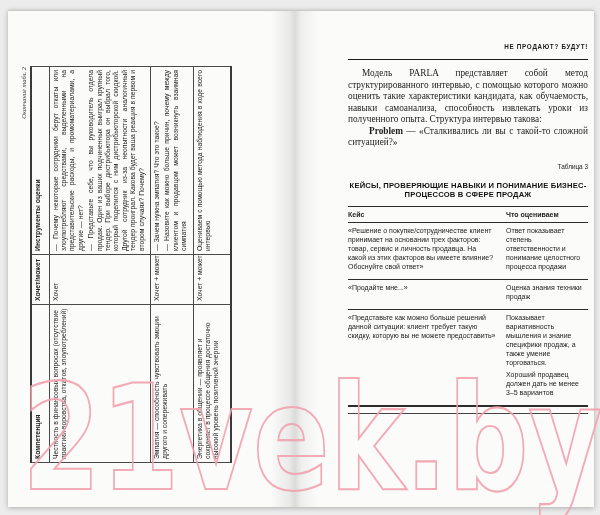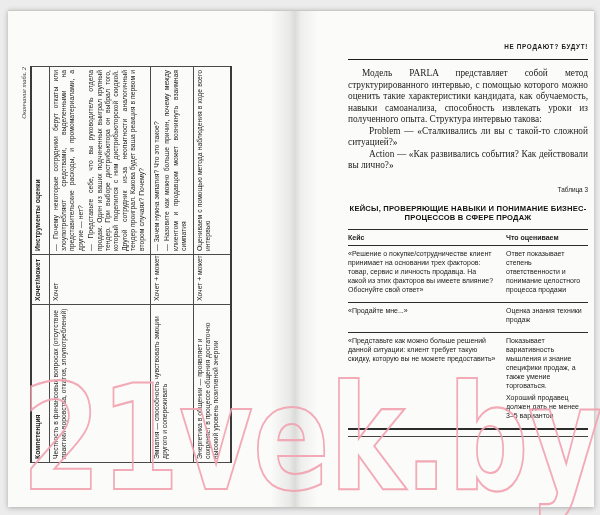--- a/index.html
+++ b/index.html
@@ -32,21 +32,21 @@
   td.comp{text-align:justify;}
 
   
   .rp-col{position:absolute;left:62px;top:31px;width:240px;z-index:1;}
   .running-head{font-size:6.3px;font-weight:600;letter-spacing:.7px;color:#1c1c1c;
                 text-align:right;line-height:10px;}
   .head-rule{margin-top:7px;border-top:1.6px solid #1c1c1c;height:0;}
   .body{margin-top:8px;font-family:"Liberation Serif",serif;font-size:9.3px;
         line-height:11.5px;color:#1d1d1d;}
   .body p{margin:0;text-indent:14px;text-align:justify;}
-  .body .term{font-weight:400;padding-left:7px;}
+  .body .term{font-weight:700;padding-left:7px;}
   .tbl-label{margin-top:14px;font-size:6.4px;color:#222;text-align:right;}
   .tbl-title{margin-top:11px;font-size:7.6px;font-weight:bold;color:#111;
              text-align:center;line-height:9.5px;letter-spacing:.2px;}
   table.rtable{border-collapse:collapse;table-layout:fixed;width:240px;margin-top:6px;
                font-size:7px;line-height:9px;color:#222;}
   table.rtable col.rc1{width:152px;} table.rtable col.rc2{width:88px;}
   table.rtable th,table.rtable td{vertical-align:top;text-align:left;padding:3px 4px 5px 0;}
   table.rtable th{font-weight:bold;border-top:1.6px solid #2c2c2c;border-bottom:1px solid #2c2c2c;padding-bottom:3px;}
   table.rtable td{border-bottom:1px solid #2c2c2c;}
   table.rtable tr:last-child td{border-bottom:2px solid #2c2c2c;}
@@ -109,21 +109,20 @@
   </div>
 
   <div class="page page-right">
     <div class="rp-col">
       <div class="running-head">НЕ ПРОДАЮТ? БУДУТ!</div>
       <div class="head-rule"></div>
 
       <div class="body">
         <p>Модель PARLA представляет собой метод структурированного интервью, с помощью которого можно оценить такие характеристики кандидата, как обучаемость, навыки самоанализа, способность извлекать уроки из полученного опыта. Структура интервью такова:</p>
         <p><span class="term">Problem</span><span> — «Сталкивались ли вы с такой-то сложной ситуацией?»</span></p>
-        <p><span class="term">Action</span><span> — «Как развивались события? Как действовали вы лично?»</span></p>
       </div>
 
       <div class="tbl-label">Таблица 3</div>
       <div class="tbl-title">КЕЙСЫ, ПРОВЕРЯЮЩИЕ НАВЫКИ И ПОНИМАНИЕ БИЗНЕС-ПРОЦЕССОВ В СФЕРЕ ПРОДАЖ</div>
 
       <table class="rtable">
         <colgroup>
             <col class="rc1">
             <col class="rc2">
           </colgroup>

